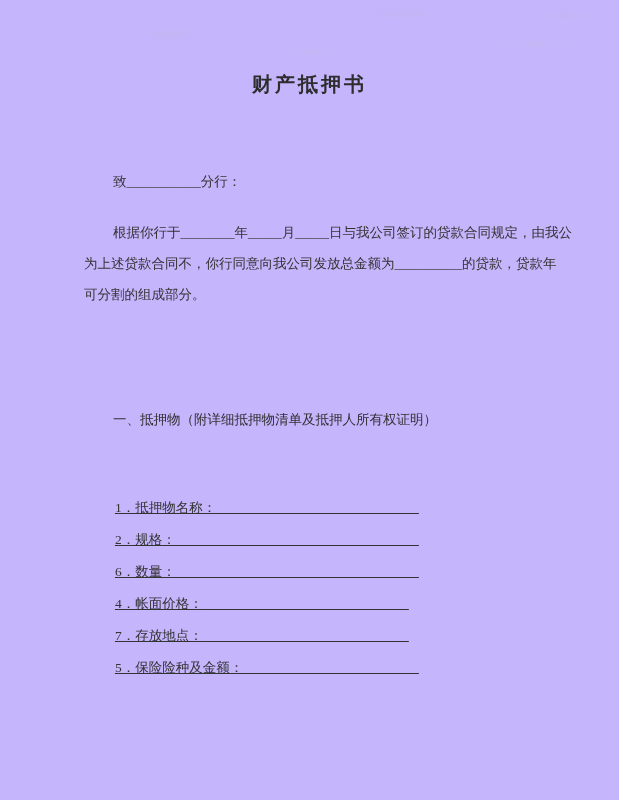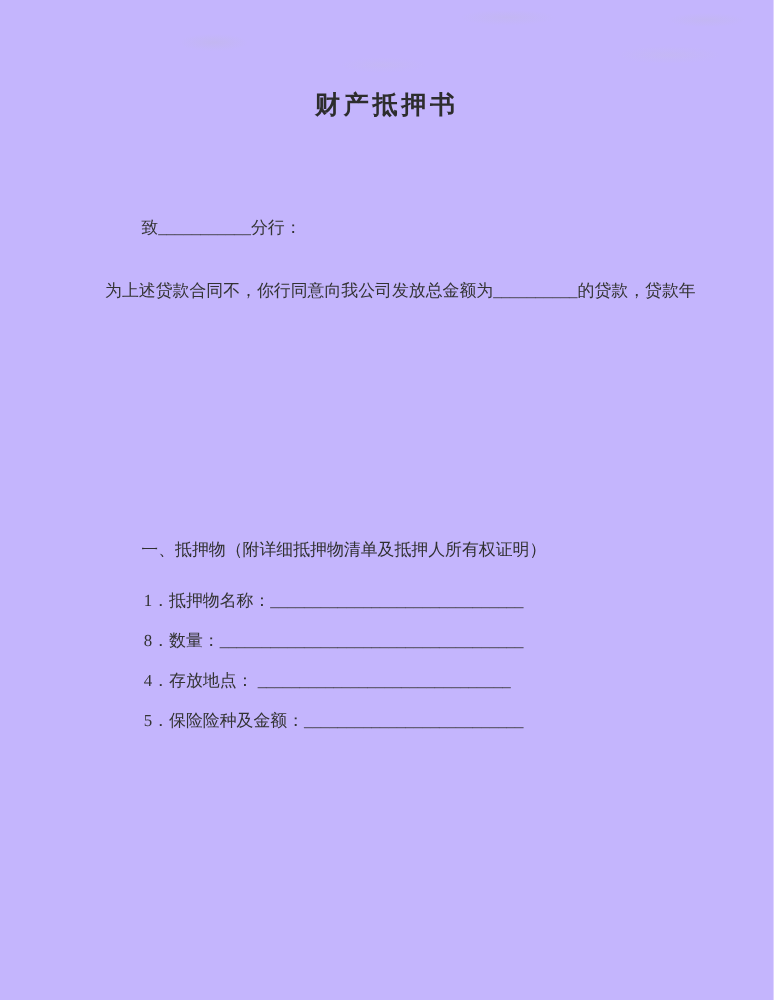--- a/index.html
+++ b/index.html
@@ -68,53 +68,57 @@
     padding-left: 29px;
   }
   .heading {
     position: absolute;
     left: 113px;
     height: 31px;
     line-height: 31px;
     font-size: 13.5px;
     white-space: nowrap;
     color: #303030;
-    margin-top: 20px;
   }
   .heading.pos-1 { top: 404px; }
   .heading.pos-2 { top: 688px; }
   .items {
     position: absolute;
-    top: 465px;
+    top: 492px;
     left: 115px;
     width: 440px;
+    text-decoration: underline;
   }
   .item {
     height: 32px;
     line-height: 32px;
     font-size: 13.5px;
     white-space: nowrap;
   }
 </style>
 </head>
 <body>
 
 <div class="page">
   <div class="smudges"></div>
 
   <h1 class="title">财产抵押书</h1>
 
   <div class="salutation">致___________分行：</div>
 
   <div class="paragraph">
+    <div class="pline indent">根据你行于________年_____月_____日与我公司签订的贷款合同规定，由我公</div>
     <div class="pline">为上述贷款合同不，你行同意向我公司发放总金额为__________的贷款，贷款年</div>
+    <div class="pline">可分割的组成部分。</div>
   </div>
 
   <div class="heading pos-1">一、抵押物（附详细抵押物清单及抵押人所有权证明）</div>
 
   <div class="items">
     <div class="item">1．抵押物名称：______________________________</div>
-    <div class="item">8．数量：____________________________________</div>
-    <div class="item">4．存放地点： ______________________________</div>
+    <div class="item">2．规格：____________________________________</div>
+    <div class="item">6．数量：____________________________________</div>
+    <div class="item">4．帐面价格： ______________________________</div>
+    <div class="item">7．存放地点： ______________________________</div>
     <div class="item">5．保险险种及金额：__________________________</div>
   </div>
 
 </div>
 
 </body></html>

